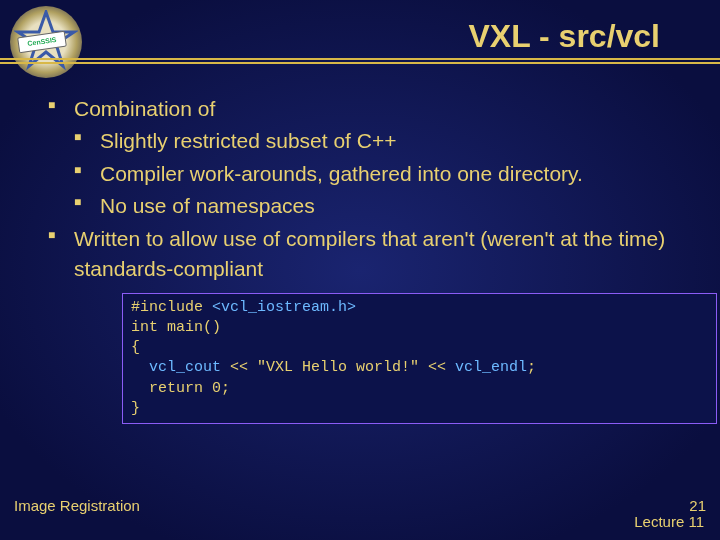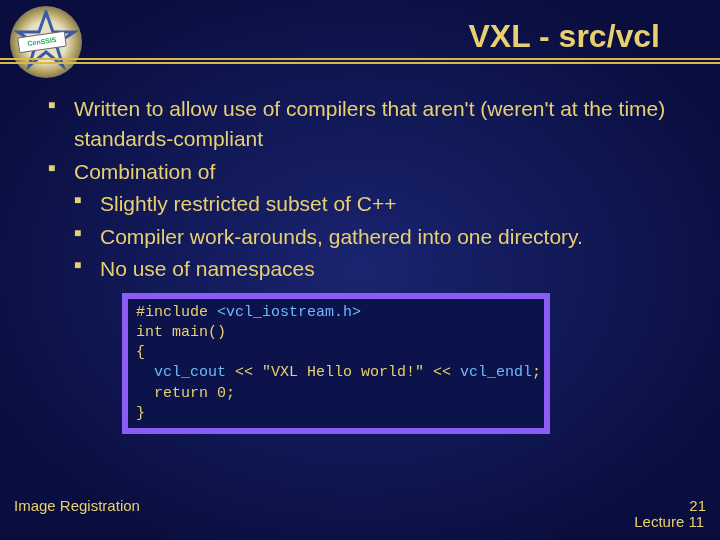--- a/index.html
+++ b/index.html
@@ -79,22 +79,22 @@
   }
   .lvl2 { margin-top:2px; }
   .lvl2 > li { padding-left:26px; position:relative; margin-bottom:2px; }
   .lvl2 > li::before {
     content:"■"; position:absolute; left:0; top:3px;
     font-size:12px; color:#e8d070;
   }
   .mono { font-family:"Courier New", monospace; }
   .codebox {
     margin: 8px 0 0 74px;
-    width: 428px;
-    border:6px solid #8b5cf6;
+    width: 595px;
+    border:1px solid #8b5cf6;
     background:#0c124a;
     padding:4px 8px;
     font-family:"Courier New", monospace;
     font-size:15px;
     line-height:1.35;
     color:#e8d070;
     white-space:pre;
   }
   .hl { color:#6db9ff; }
   .footer {
@@ -122,29 +122,29 @@
   <div class="title">VXL - src/vcl</div>
   <div class="rule">
     <div class="line1"></div>
       <div class="gap"></div>
       <div class="line2"></div>
   </div>
 </div>
 
 <div class="content">
   <ul class="lvl1">
-    <li><span>Written to allow use of compilers that aren't (weren't at the time) standards-compliant</span></li>
     <li>
       <span>Combination of</span>
       <ul class="lvl2">
         <li><span>Slightly restricted subset of C++</span></li>
         <li><span>Compiler work-arounds, gathered into one directory.</span></li>
         <li><span>No use of namespaces</span></li>
       </ul>
     </li>
+    <li><span>Written to allow use of compilers that aren't (weren't at the time) standards-compliant</span></li>
   </ul>
 
   <div class="codebox"><span>#include </span><span class="hl">&lt;vcl_iostream.h&gt;</span>
 <span>int main()</span>
 <span>{</span>
 <span>  </span><span class="hl">vcl_cout</span><span> &lt;&lt; "VXL Hello world!" &lt;&lt; </span><span class="hl">vcl_endl</span><span>;</span>
 <span>  return 0;</span>
 <span>}</span></div>
 </div>
 

